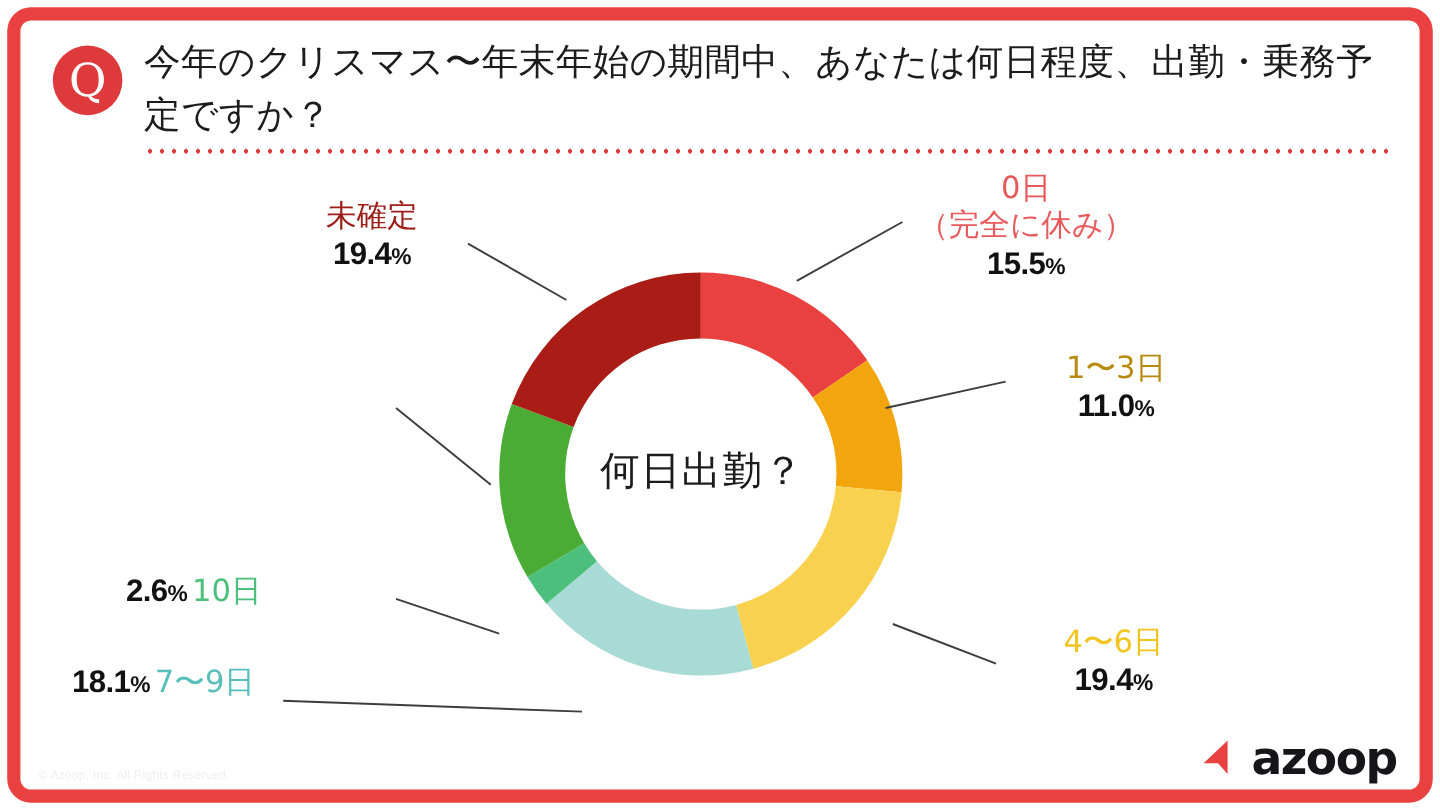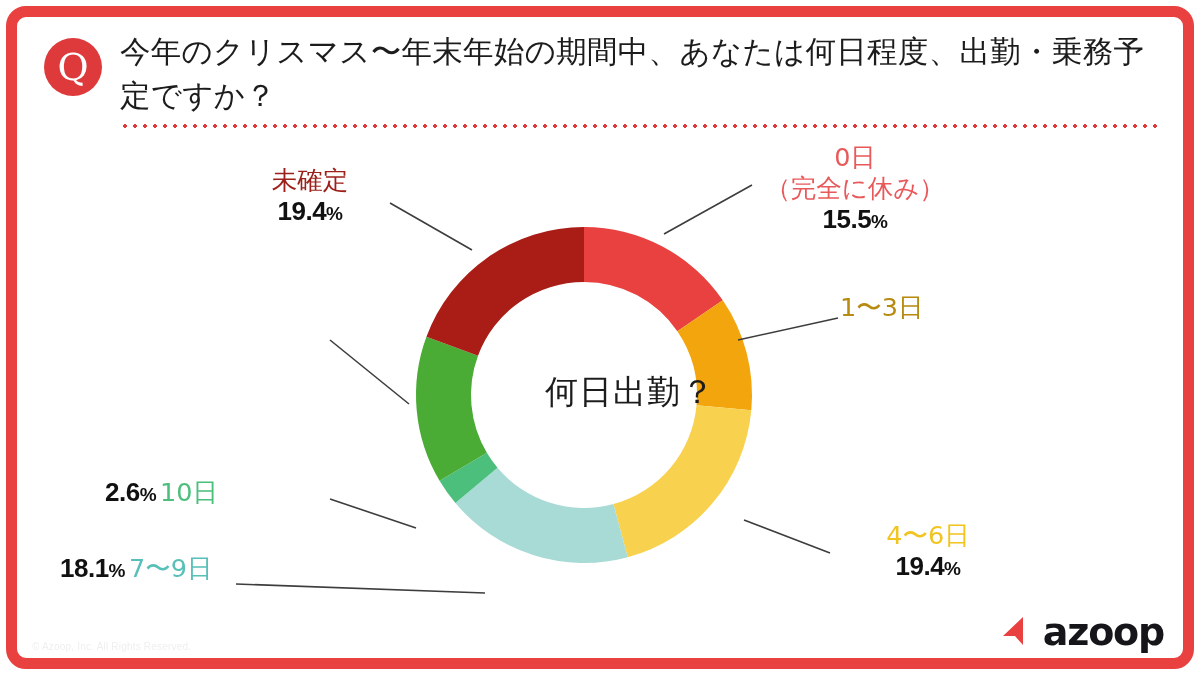--- a/index.html
+++ b/index.html
@@ -91,21 +91,21 @@
     pointer-events: none;
   }
 
   svg.donut { position: absolute; left: 0; top: 0; }
 
   .center-label {
     position: absolute;
     left: 455px;
     top: 370px;
     width: 260px;
-    text-align: right;
+    text-align: center;
     font-size: 33px;
     color: #1c1c1c;
     font-family: "DejaVu Sans", "Liberation Sans", sans-serif;
     letter-spacing: 1px;
   }
 
   
   .lbl { position: absolute; }
   .lbl .cat {
     font-size: 25.5px;
@@ -118,21 +118,21 @@
     font-weight: 700;
     color: #111111;
     font-family: "Liberation Sans", "DejaVu Sans", sans-serif;
     letter-spacing: -0.5px;
     white-space: nowrap;
   }
   .lbl .pct .unit { font-size: 19px; font-weight: 700; }
 
   
   #lbl-0   { left: 740px; top: 142px; text-align: center; width: 230px; }
-  #lbl-1   { left: 840px; top: 292px; width: 180px; }
+  #lbl-1   { left: 840px; top: 292px; text-align: center; width: 180px; }
   #lbl-2   { left: 838px; top: 520px; text-align: center; width: 180px; }
   #lbl-3   { left: 60px;  top: 553px; width: 330px; text-align: center; }
   #lbl-4   { left: 105px; top: 477px; width: 300px; }
   #lbl-5   { left: 78px;  top: 295px; text-align: center; width: 265px; }
   #lbl-6   { left: 210px; top: 165px; text-align: center; width: 200px; }
 
   
   .lbl.inline { display: flex; align-items: baseline; gap: 4px; }
   .lbl.inline .pct { order: 1; }
   .lbl.inline .cat { order: 2; }
@@ -207,20 +207,21 @@
     <div class="center-label">何日出勤？</div>
 
     <div class="lbl" id="lbl-0">
       <div class="cat" style="color: rgb(232, 89, 91);">0日</div>
       <div class="cat" style="color: rgb(232, 89, 91);">（完全に休み）</div>
       <div class="pct"><span>15.5</span><span class="unit">%</span></div>
     </div>
 
     <div class="lbl" id="lbl-1">
       <div class="cat" style="color: rgb(183, 138, 16);">1〜3日</div>
+      <div class="pct"><span>11.0</span><span class="unit">%</span></div>
     </div>
 
     <div class="lbl" id="lbl-2">
       <div class="cat" style="color: rgb(241, 196, 31);">4〜6日</div>
       <div class="pct"><span>19.4</span><span class="unit">%</span></div>
     </div>
 
     <div class="lbl inline" id="lbl-3">
       <div class="pct"><span>18.1</span><span class="unit">%</span></div>
       <div class="cat" style="color: rgb(88, 191, 185);">7〜9日</div>

